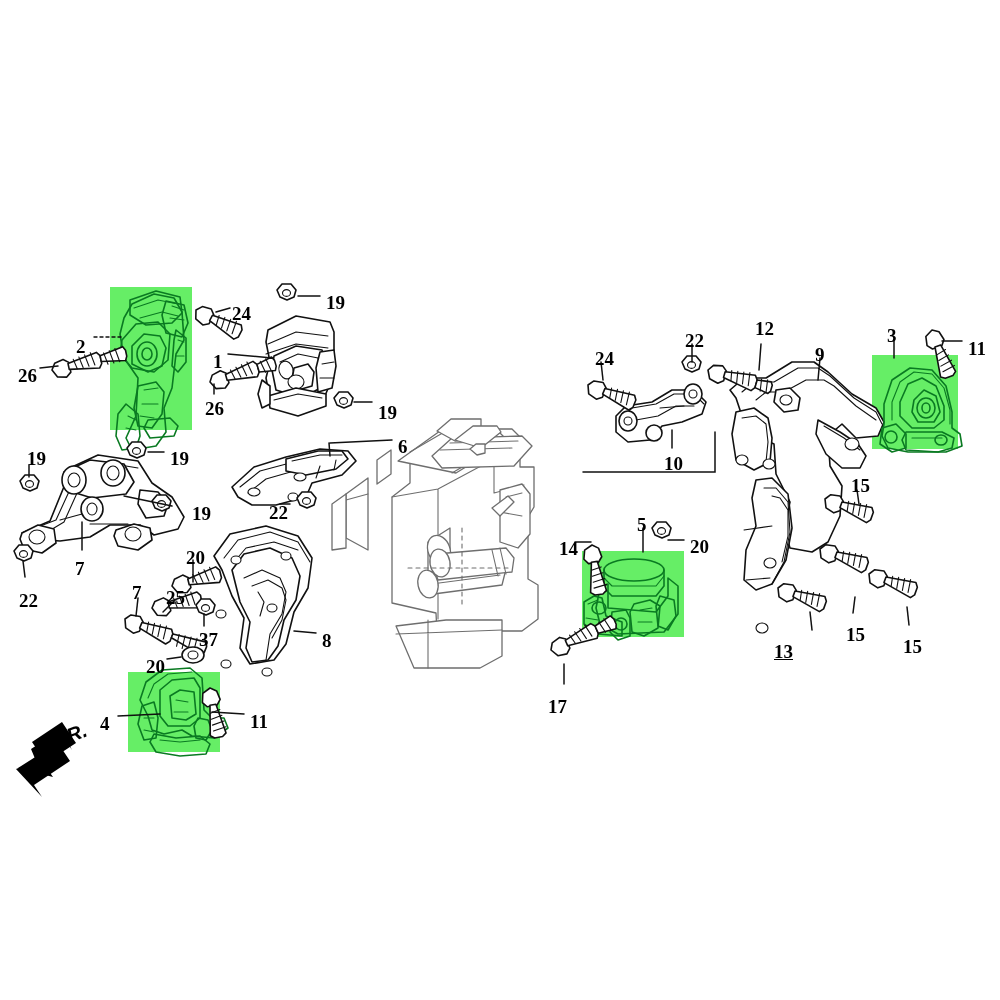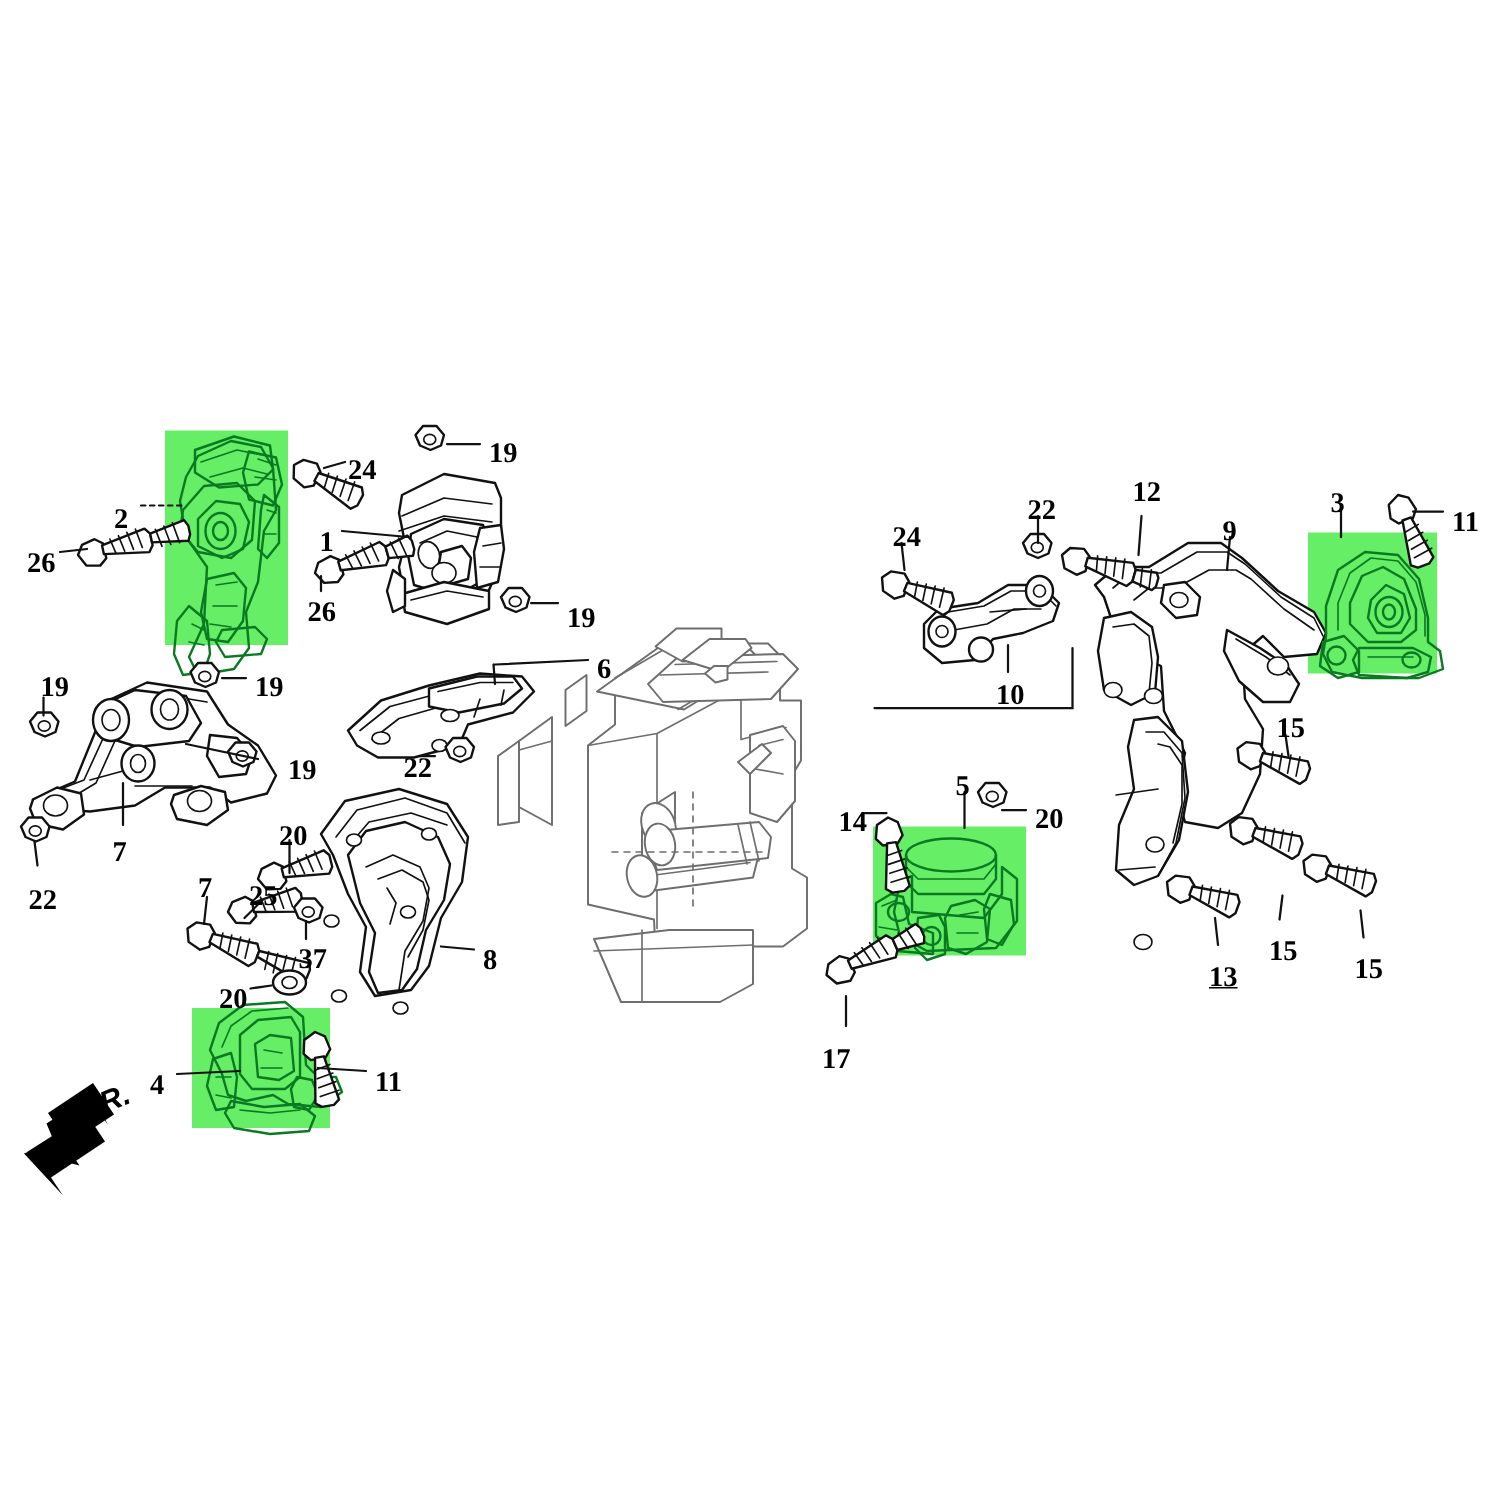--- a/index.html
+++ b/index.html
@@ -480,19 +480,19 @@
   <div class="callout" style="left:755px; top:319px;">12</div>
   <div class="callout" style="left:815px; top:345px;">9</div>
   <div class="callout" style="left:887px; top:326px;">3</div>
   <div class="callout" style="left:968px; top:339px;">11</div>
   <div class="callout" style="left:664px; top:454px;text-align:center;">10</div>
   <div class="callout" style="left:851px; top:476px;">15</div>
   <div class="callout" style="left:637px; top:515px;">5</div>
   <div class="callout" style="left:690px; top:537px;">20</div>
   <div class="callout" style="left:559px; top:539px;text-align:center;">14</div>
   <div class="callout" style="left:846px; top:625px;">15</div>
-  <div class="callout" style="left:806px; top:642px;text-decoration:underline;">13</div>
+  <div class="callout" style="left:774px; top:642px;text-decoration:underline;">13</div>
   <div class="callout" style="left:903px; top:637px;">15</div>
   <div class="callout" style="left:548px; top:697px;">17</div>
 
   <div class="fr-label" style="left:52px; top:731px; transform:rotate(-22deg); transform-origin:left top;">FR.</div>
 
 </div>
 
 </body></html>

